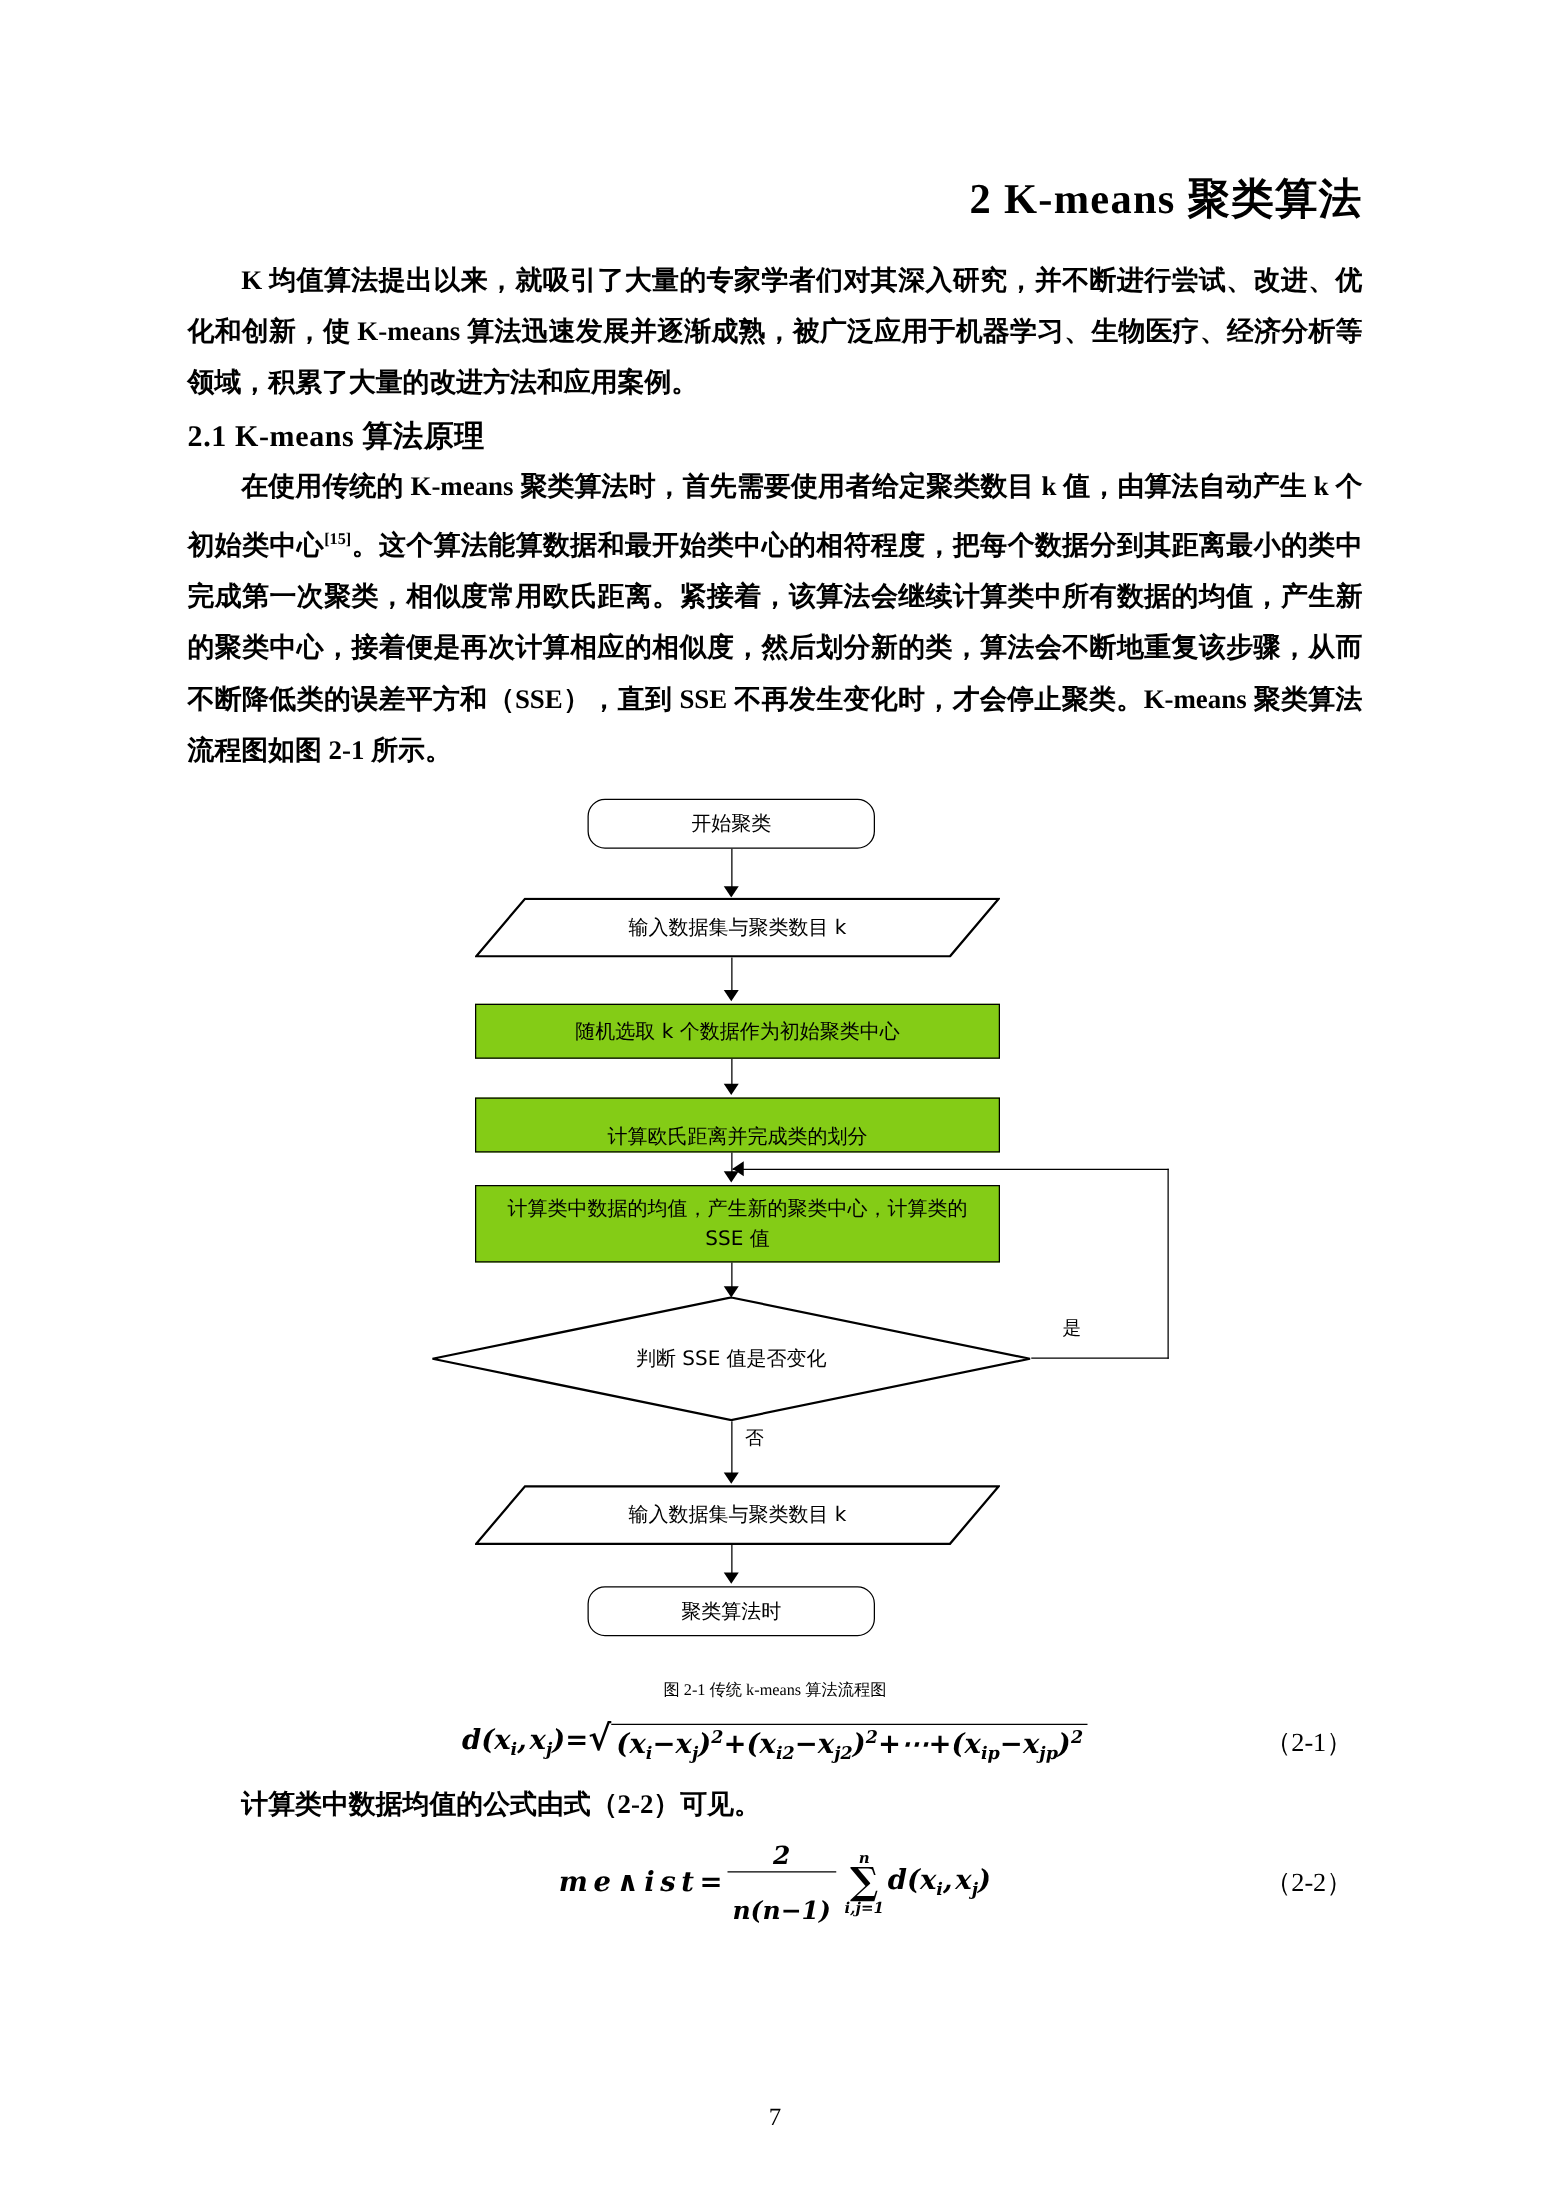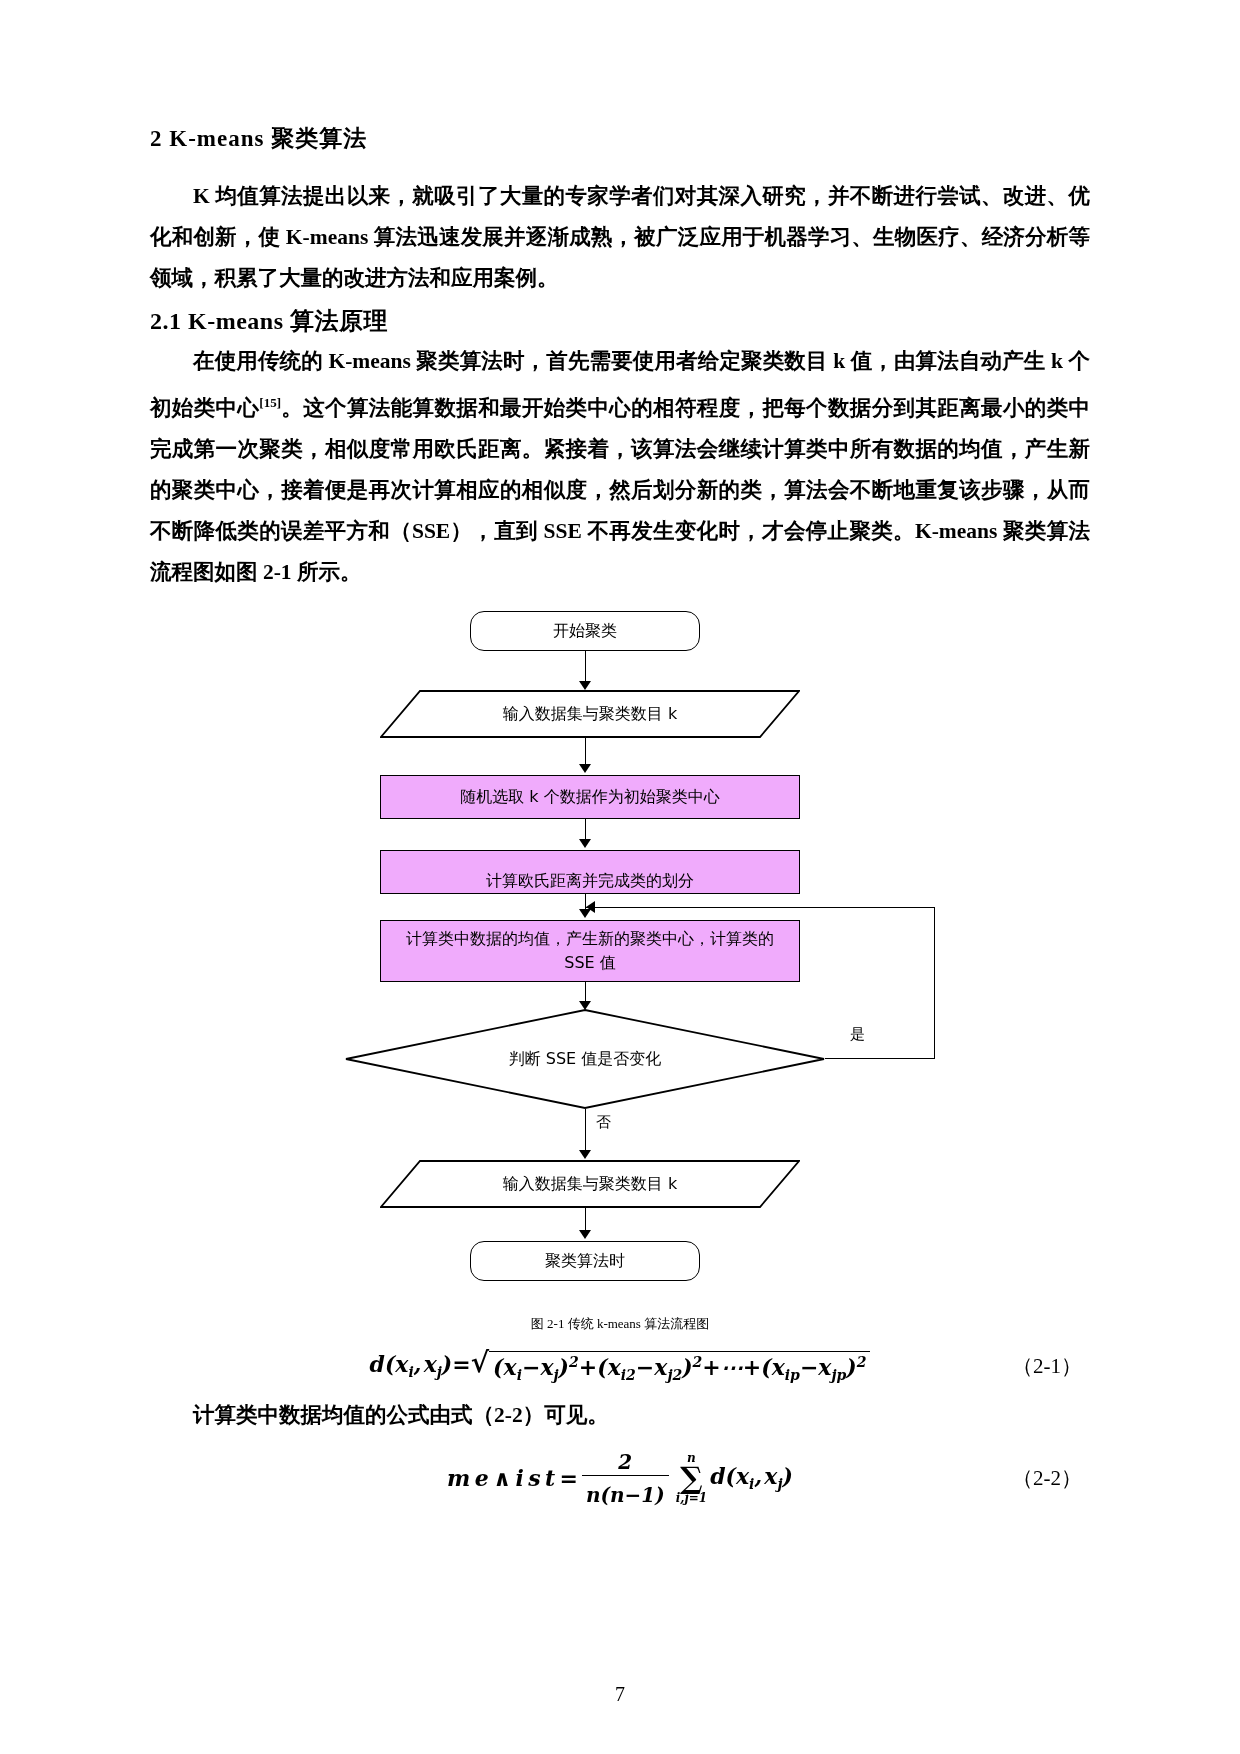--- a/index.html
+++ b/index.html
@@ -15,23 +15,23 @@
     position:absolute;
     left:0; top:0;
     width:1240px; height:1754px;
     box-sizing:border-box;
     padding:120px 150px 60px 150px;
   }
 
   h1.doc-title {
     font-family:"Liberation Serif", serif;
     font-weight:bold;
-    font-size:23px;
-    text-align:left;
-    margin:3px 0 22px 0;
+    font-size:34px;
+    text-align:right;
+    margin:16px 0 22px 0;
     letter-spacing:1px;
   }
   h2.sec-title {
     font-family:"Liberation Serif", serif;
     font-weight:bold;
     font-size:24px;
     margin:6px 0 4px 0;
     letter-spacing:0.5px;
   }
   p.body {
@@ -65,21 +65,21 @@
     line-height:24px;
     color:#000;
   }
   .n-term {
     border:1.6px solid #000;
     border-radius:14px;
     background:#fff;
   }
   .n-proc {
     border:1.6px solid #000;
-    background:#f0abfc;
+    background:#84cc16;
   }
   .n-io {
     background:#fff;
   }
   .n-io .shape {
     position:absolute;
     left:0; top:0; width:100%; height:100%;
   }
   .n-io .txt, .n-dec .txt {
     position:relative;
@@ -164,21 +164,21 @@
   }
   .frac {
     display:inline-flex;
     flex-direction:column;
     align-items:center;
     vertical-align:middle;
     margin:0 4px;
     font-size:20px;
   }
   .frac .num { padding:0 4px 1px 4px; }
-  .frac .den { border-top:1.6px solid #000; padding:7px 4px 0 4px; }
+  .frac .den { border-top:1.6px solid #000; padding:18px 4px 0 4px; }
   .bigsum {
     display:inline-flex;
     flex-direction:column;
     align-items:center;
     font-style:normal;
     margin:0 3px;
   }
   .bigsum .lim { font-size:12px; font-style:italic; line-height:1.05; }
   .bigsum .sig { font-size:30px; line-height:0.92; }
 

